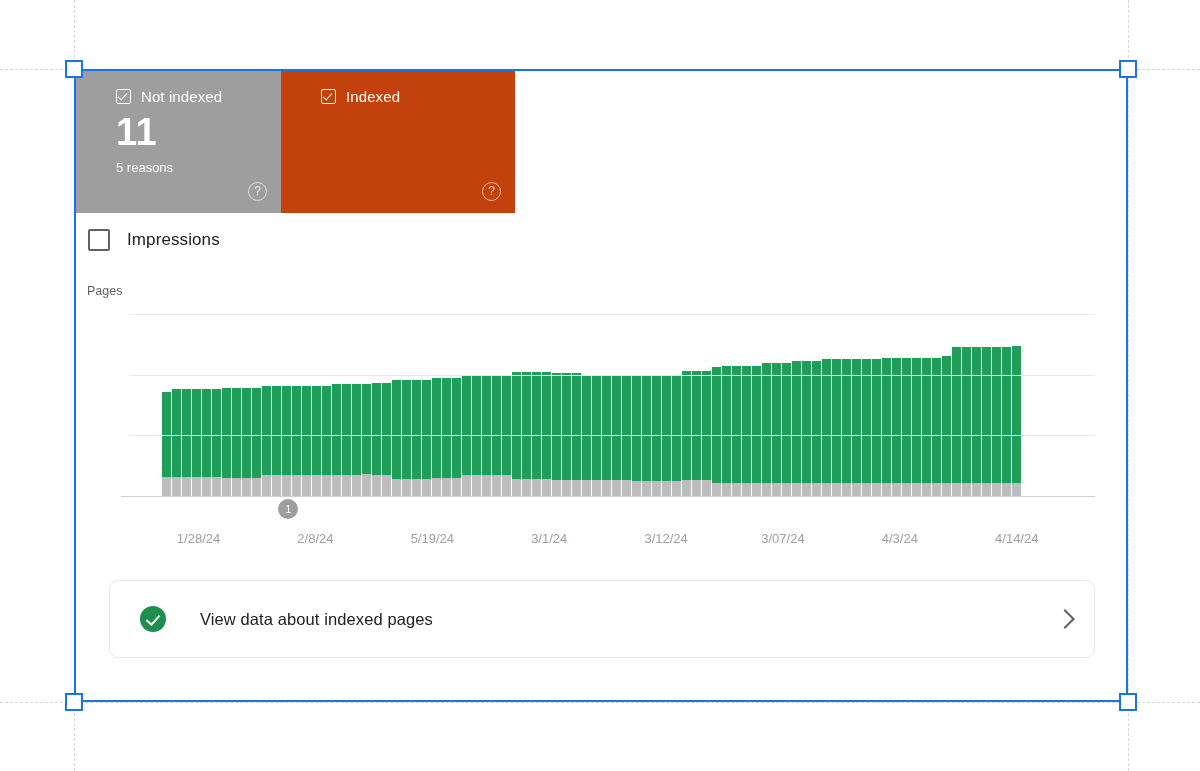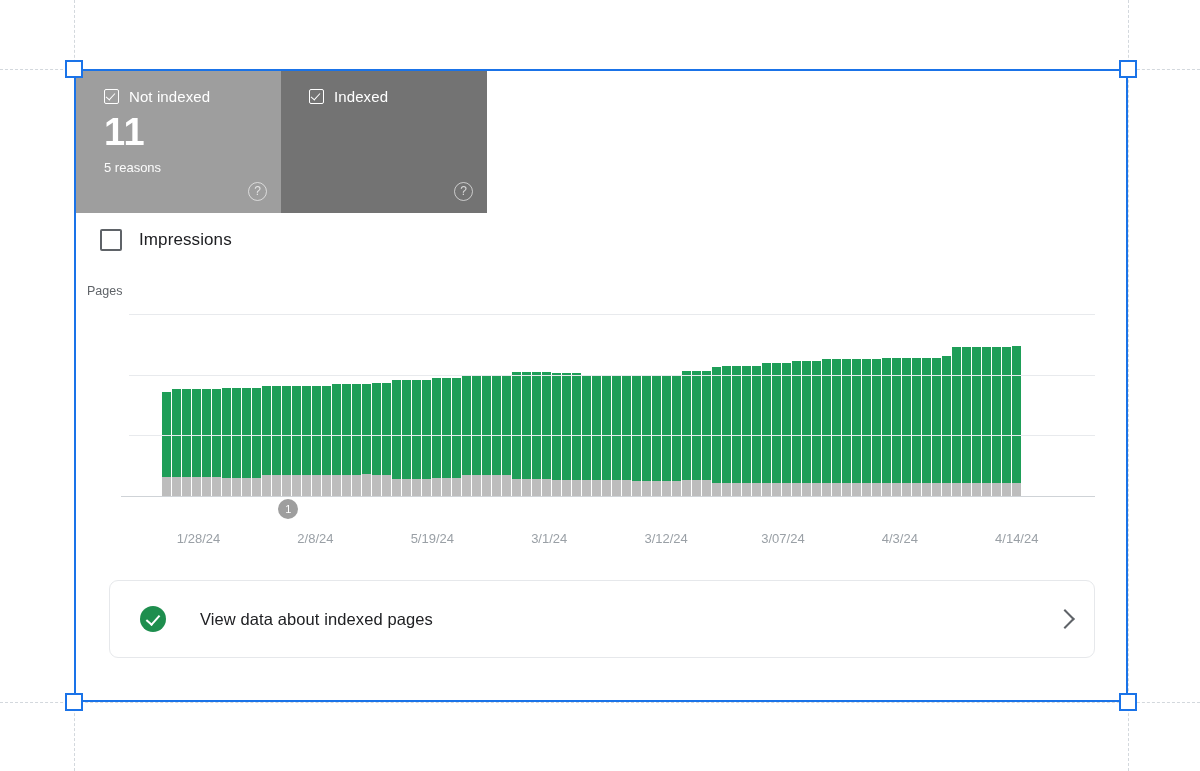--- a/index.html
+++ b/index.html
@@ -18,44 +18,44 @@
     border:2px solid #1a73e8;box-sizing:border-box;background:transparent;
   }
   .handle{
     position:absolute;width:18px;height:18px;background:#ffffff;
     border:2px solid #1a73e8;box-sizing:border-box;z-index:40;
   }
   
   .canvas{position:absolute;left:76px;top:71px;width:1050px;height:629px;background:#fff;overflow:hidden;}
   
   .cards{position:absolute;left:0px;top:0px;display:flex;height:142px;}
-  .card{position:relative;box-sizing:border-box;padding:18px 20px 0 28px;}
+  .card{position:relative;box-sizing:border-box;padding:18px 20px 0 40px;}
   .card-notindexed{width:205px;background:#9e9e9e;}
-  .card-indexed{width:206px;background:#737373;}
+  .card-indexed{width:234px;background:#c2410c;}
   .card-head{display:flex;align-items:center;gap:10px;}
   .cb{
     width:15px;height:15px;border:1.6px solid #ffffff;border-radius:2px;
     box-sizing:border-box;position:relative;flex:0 0 auto;
   }
   .cb:after{
     content:"";position:absolute;left:3.4px;top:0.7px;width:4px;height:8px;
     border:solid #ffffff;border-width:0 1.7px 1.7px 0;transform:rotate(42deg);
   }
   .card-label{color:#ffffff;font-size:15px;line-height:15px;letter-spacing:.1px;}
   .card-value{color:#ffffff;font-weight:700;margin-top:6px;letter-spacing:.5px;}
   .card-notindexed .card-value{font-size:38px;line-height:44px;}
   .card-indexed .card-value{font-size:40px;line-height:46px;}
   .card-sub{color:#ffffff;font-size:13px;line-height:14px;margin-top:7px;opacity:.97;}
   .help{
     position:absolute;right:14px;bottom:12px;width:19px;height:19px;border-radius:50%;
     border:1.4px solid rgba(255,255,255,.62);box-sizing:border-box;
     color:rgba(255,255,255,.72);font-size:12px;line-height:16px;text-align:center;
   }
   
-  .impr{position:absolute;left:24px;top:158px;display:flex;align-items:center;gap:17px;}
+  .impr{position:absolute;left:12px;top:158px;display:flex;align-items:center;gap:17px;}
   .cb-empty{width:22px;height:22px;border:2px solid #5f6368;border-radius:2px;box-sizing:border-box;}
   .impr-label{font-size:17px;color:#202124;letter-spacing:.1px;}
   
   .chart{position:absolute;left:0px;top:205px;width:1030px;height:130px;}
   .y-title{position:absolute;left:11px;top:8px;font-size:12.5px;color:#5f6368;}
   .plot{position:absolute;left:53px;top:38px;width:966px;height:182px;}
   .grid-line{position:absolute;left:0;width:966px;height:1px;background:#e8eaed;}
   .grid-axis{position:absolute;left:-8px;width:974px;height:1px;background:#cfd3d7;}
   .bars{position:absolute;left:33px;bottom:0;height:182px;display:flex;align-items:flex-end;gap:1px;}
   .bar{width:9px;display:flex;flex-direction:column;justify-content:flex-end;}

